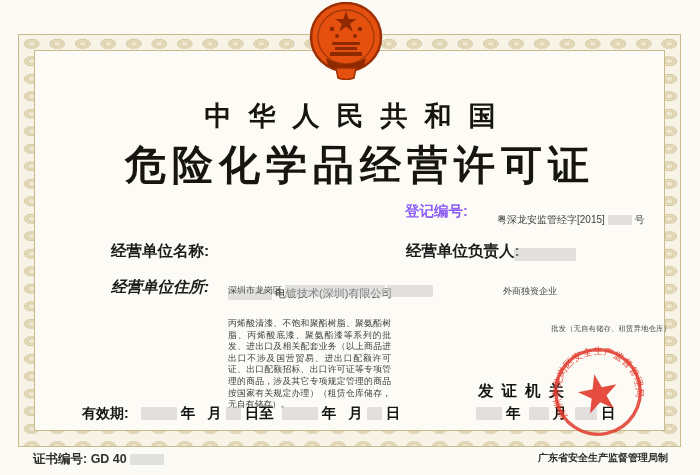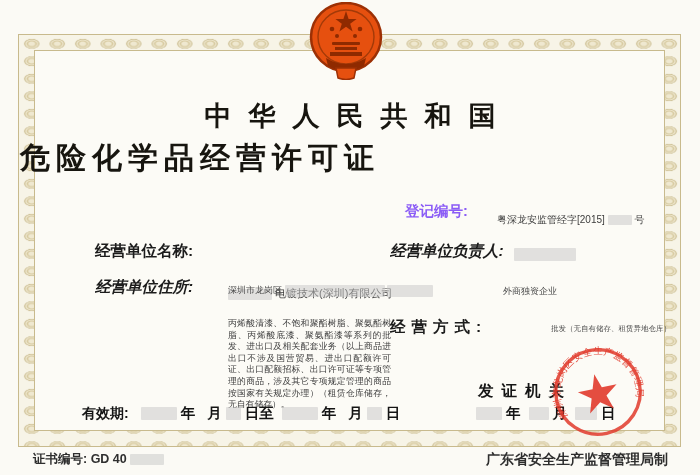--- a/index.html
+++ b/index.html
@@ -27,30 +27,30 @@
   }
 
   .emblem{position:absolute;left:302px;top:2px;z-index:5;}
 
   .country{
     position:absolute;top:98px;left:0;width:700px;text-align:center;
     font-size:27px;font-weight:bold;color:#17150f;
     letter-spacing:17px;padding-left:17px;box-sizing:border-box;
   }
   .main-title{
-    position:absolute;top:138px;left:0;width:700px;
-    font-size:30px;font-weight:bold;color:#17150f;
+    position:absolute;top:138px;left:0;width:700px;text-align:center;
+    font-size:41px;font-weight:bold;color:#17150f;
     letter-spacing:6px;padding-left:20px;box-sizing:border-box;
   }
 
   .reg-row{position:absolute;top:202px;left:0;width:700px;}
   .reg-label{position:absolute;left:405px;top:0;font-size:14.5px;font-weight:bold;color:#8b5cf6;}
   .reg-value{position:absolute;left:497px;top:3px;font-size:10px;color:#3c3c3c;white-space:nowrap;margin-top:8px;}
 
-  .lbl{font-size:15.5px;font-weight:bold;color:#1c1c1c;white-space:nowrap;}
+  .lbl{font-size:15.5px;font-weight:bold;color:#1c1c1c;white-space:nowrap;margin-left:16px;}
   .pos{position:absolute;}
 
   .small-val{font-size:11px;color:#3a3a3a;white-space:nowrap;}
   .tiny-val{font-size:9px;color:#4a4a4a;white-space:nowrap;}
   .scope-text{
     width:163px;font-size:8.8px;line-height:11.6px;color:#3d3d3d;
     text-align:justify;
   }
   .mode-val{font-size:7.5px;color:#4a4a4a;white-space:nowrap;}
 
@@ -66,21 +66,21 @@
     font-size:14.5px;font-weight:bold;color:#141414;white-space:nowrap;}
   .validity-row{top:404px;left:58px;margin-left:24px;}
   .issue-row{top:404px;left:476px;}
   .date-row .gap4{width:4px;} .date-row .gap8{width:8px;} .date-row .gap12{width:12px;}
 
   .footer-certno{
     position:absolute;left:33px;top:451px;font-size:12.5px;font-weight:bold;color:#2e2e2e;
     display:flex;align-items:center;
   }
   .footer-maker{
-    position:absolute;right:32px;top:451px;font-size:14px;font-weight:bold;color:#2e2e2e;
+    position:absolute;right:32px;top:451px;font-size:10px;font-weight:bold;color:#2e2e2e;
     white-space:nowrap;
   }
 </style>
 </head>
 <body>
 
 <div class="page">
 
   <div class="frame">
     <div class="inner"></div>
@@ -112,35 +112,34 @@
       <span class="redact" style="width:24px;height:10px;"></span>
       <span>号</span>
     </span>
   </div>
 
   <div class="pos lbl" style="left:95px;top:241px;">经营单位名称:</div>
   <div class="pos small-val" style="left:228px;top:246px;margin-top:40px;">
     <span class="redact" style="width:44px;height:11px;"></span>
     <span>电镀技术(深圳)有限公司</span>
   </div>
-  <div class="pos lbl" style="left:390px;top:241px;font-style:italic;">经营单位负责人:</div>
+  <div class="pos lbl" style="left:390px;top:241px;">经营单位负责人:</div>
   <div class="pos" style="left:514px;top:245px;">
     <span class="redact" style="width:62px;height:13px;"></span>
   </div>
 
   <div class="pos lbl" style="left:95px;top:277px;font-style:italic;">经营单位住所:</div>
   <div class="pos tiny-val" style="left:228px;top:284px;">
     <span>深圳市龙岗区</span>
     <span class="redact" style="width:100px;height:12px;"></span>
     <span class="redact" style="width:46px;height:12px;"></span>
   </div>
   <div class="pos tiny-val" style="left:503px;top:285px;">外商独资企业</div>
 
   <div class="pos scope-text" style="left:228px;top:318px;">丙烯酸清漆、不饱和聚酯树脂、聚氨酯树脂、丙烯酸底漆、聚氨酯漆等系列的批发、进出口及相关配套业务（以上商品进出口不涉及国营贸易、进出口配额许可证、出口配额招标、出口许可证等专项管理的商品，涉及其它专项规定管理的商品按国家有关规定办理）（租赁仓库储存，无自有储存）。</div>
-  <div class="pos lbl" style="left:390px;top:317px;letter-spacing:6px;">经营方式:</div>
   <div class="pos mode-val" style="left:551px;top:324px;">批发（无自有储存、租赁异地仓库）</div>
 
   <div class="issuer-label">发证机关</div>
   <svg class="seal" width="96" height="96" viewBox="0 0 100 100">
     <circle cx="50" cy="50" r="44" fill="none" stroke="#e13a2c" stroke-width="3.5" opacity="0.85"></circle>
     <polygon points="50,31 54.9,46 70.6,46 57.9,55.3 62.7,70.3 50,61 37.3,70.3 42.1,55.3 29.4,46 45.1,46" fill="#e13a2c" opacity="0.9"></polygon>
     <path id="sealArc" d="M 14,68 A 40,40 0 1 1 86,68" fill="none"></path>
     <text font-size="10" fill="#e13a2c" opacity="0.92" letter-spacing="0.5">
       <textPath href="#sealArc">深圳市龙岗区安全生产监督管理局</textPath>
     </text>

